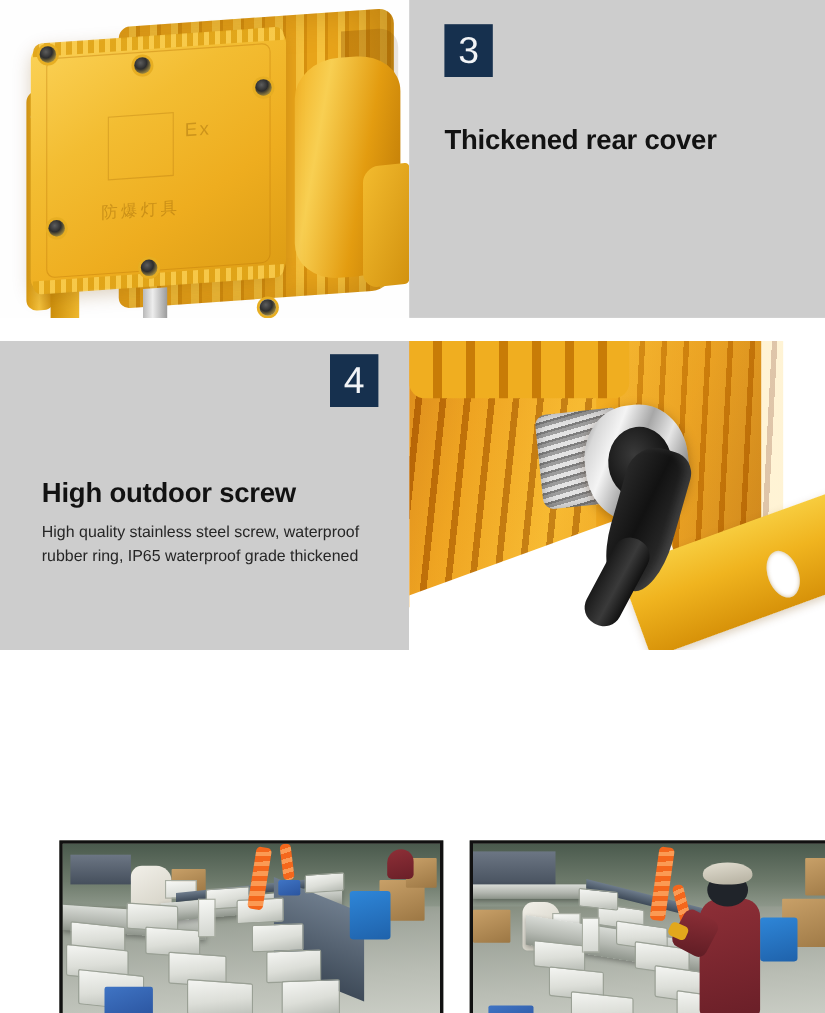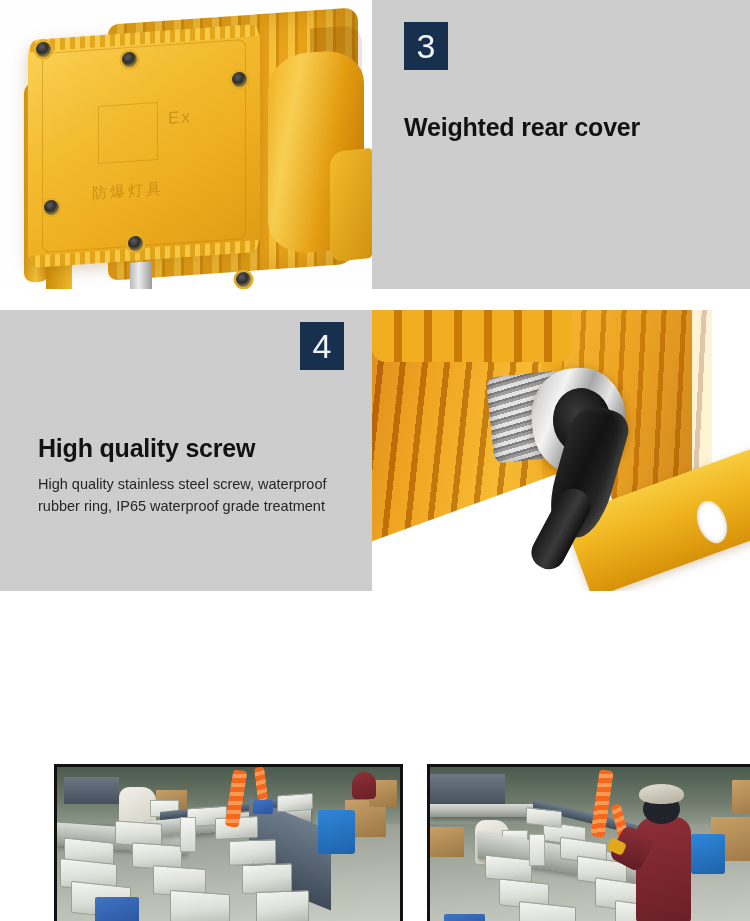--- a/index.html
+++ b/index.html
@@ -466,31 +466,31 @@
         <div class="screw" id="sc4"></div>
         <div class="screw" id="sc5"></div>
         <div class="screw" id="sc6"></div>
         <div class="yoke"></div>
         <div class="stem"></div>
       </div>
     </div>
 
     <div class="band-text">
       <div class="badge">3</div>
-      <h2 class="feature-title">Weighted rear cover</h2>
+      <h2 class="feature-title">Thickened rear cover</h2>
     </div>
 
   </section>
 
   <section class="band" id="band4">
 
     <div class="band-text">
       <div class="badge">4</div>
-      <h2 class="feature-title">High quality screw</h2>
-      <p class="feature-desc">High quality stainless steel screw, waterproof rubber ring, IP65 waterproof grade treatment</p>
+      <h2 class="feature-title">High outdoor screw</h2>
+      <p class="feature-desc">High quality stainless steel screw, waterproof rubber ring, IP65 waterproof grade thickened</p>
     </div>
 
     <div class="band-photo">
       <div class="gland-scene">
         <div class="gland-housing"></div>
         <div class="gland-fins"></div>
         <div class="gland-fins2"></div>
         <div class="gland-top-tabs"></div>
         <div class="white-wedge"></div>
         <div class="bracket-bar"></div>

